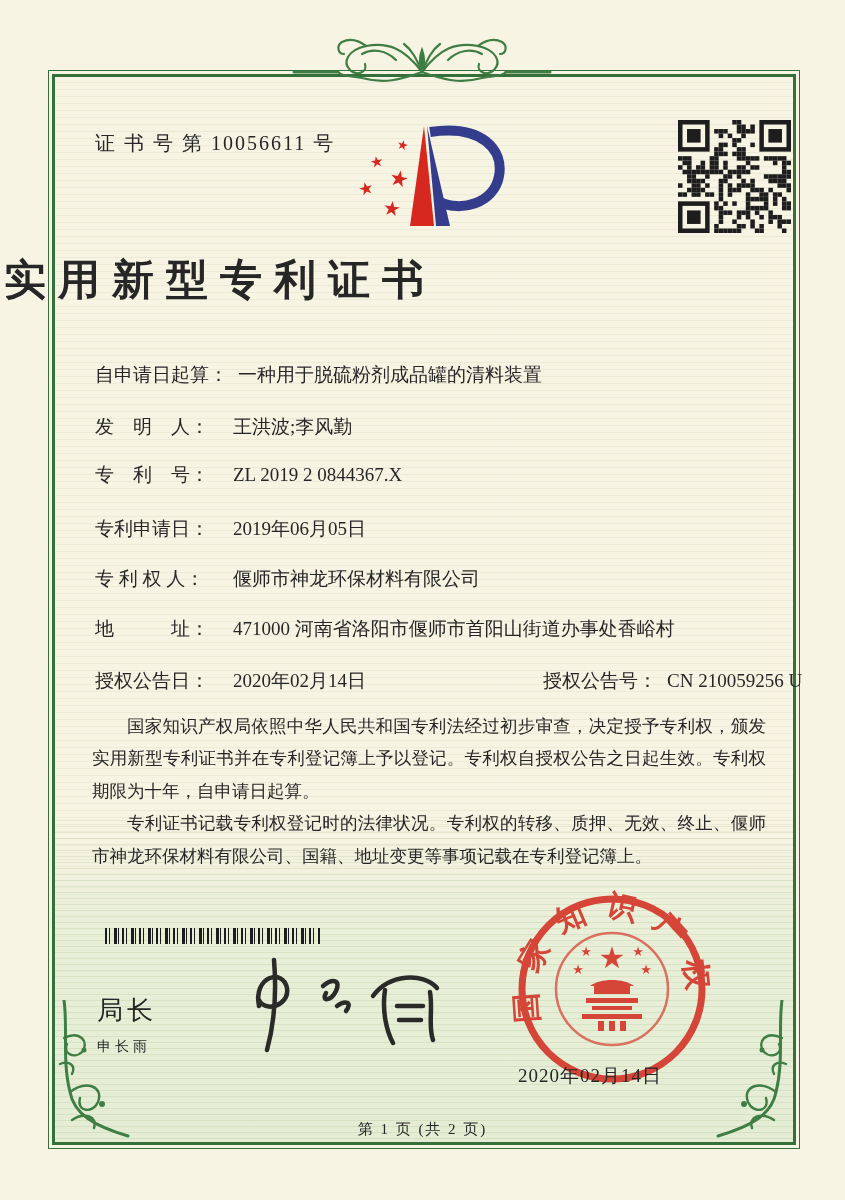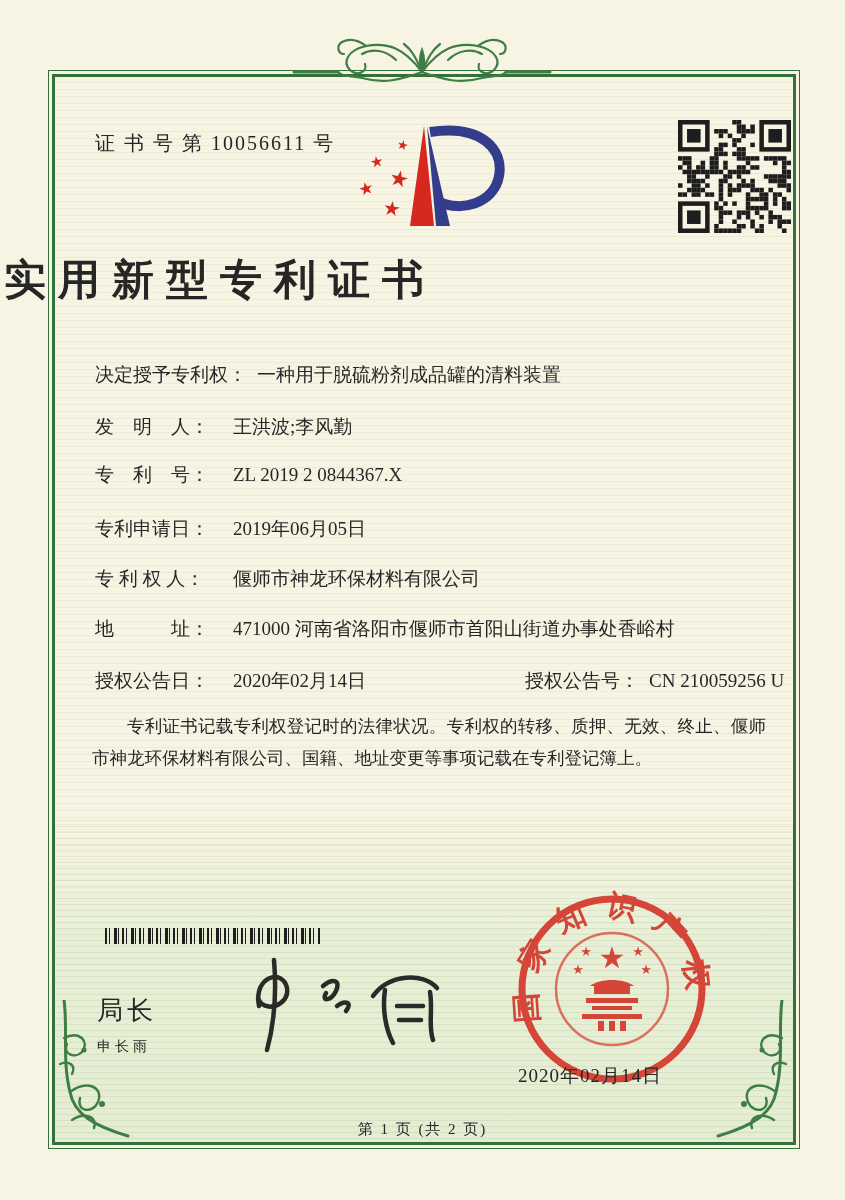--- a/index.html
+++ b/index.html
@@ -41,21 +41,21 @@
   .qr{position:absolute;left:678px;top:120px;width:113px;height:113px;}
 
   .title{
     position:absolute;left:4px;top:252px;width:100%;text-align:left;
     font-size:42px;font-weight:bold;letter-spacing:12px;
   }
 
   .field-row{position:absolute;left:95px;font-size:19px;white-space:nowrap;}
   .field-row .lbl{display:inline-block;min-width:128px;}
   .field-row .val{margin-left:10px;}
-  .grant-no{position:absolute;left:430px;top:0;}
+  .grant-no{position:absolute;left:448px;top:0;}
 
   .paras{
     position:absolute;left:92px;top:710px;width:674px;
     font-size:17.5px;line-height:1.85;text-align:justify;
   }
   .paras p{margin:0;text-indent:2em;}
 
   .barcode{
     position:absolute;left:105px;top:928px;width:215px;height:16px;
     background:repeating-linear-gradient(90deg,
@@ -365,21 +365,21 @@
         <rect x="85.87999999999998" y="4.52" width="22.599999999999998" height="22.599999999999998" fill="#f8f4e4"></rect>
         <rect x="90.39999999999998" y="9.04" width="13.559999999999999" height="13.559999999999999" fill="#1d1d1d"></rect>
         <rect x="0" y="81.35999999999999" width="31.639999999999997" height="31.639999999999997" fill="#1d1d1d"></rect>
         <rect x="4.52" y="85.87999999999998" width="22.599999999999998" height="22.599999999999998" fill="#f8f4e4"></rect>
         <rect x="9.04" y="90.39999999999998" width="13.559999999999999" height="13.559999999999999" fill="#1d1d1d"></rect>
       </svg></div>
 
   <div class="title">实用新型专利证书</div>
 
   <div class="field-row" style="top:362px">
-    <span class="lbl">决定授予专利权：</span><span class="val">一种用于脱硫粉剂成品罐的清料装置</span>
+    <span class="lbl">自申请日起算：</span><span class="val">一种用于脱硫粉剂成品罐的清料装置</span>
   </div>
   <div class="field-row" style="top:414px">
     <span class="lbl">发　明　人：</span><span class="val">王洪波;李风勤</span>
   </div>
   <div class="field-row" style="top:462px">
     <span class="lbl">专　利　号：</span><span class="val">ZL 2019 2 0844367.X</span>
   </div>
   <div class="field-row" style="top:516px">
     <span class="lbl">专利申请日：</span><span class="val">2019年06月05日</span>
   </div>
@@ -388,20 +388,21 @@
   </div>
   <div class="field-row" style="top:616px">
     <span class="lbl">地　　　址：</span><span class="val">471000 河南省洛阳市偃师市首阳山街道办事处香峪村</span>
   </div>
   <div class="field-row" style="top:668px">
     <span class="lbl">授权公告日：</span><span class="val">2020年02月14日</span>
     <span class="grant-no"><span>授权公告号：</span><span class="val">CN 210059256 U</span></span>
   </div>
 
   <div class="paras">
+    <p>国家知识产权局依照中华人民共和国专利法经过初步审查，决定授予专利权，颁发实用新型专利证书并在专利登记簿上予以登记。专利权自授权公告之日起生效。专利权期限为十年，自申请日起算。</p>
     <p>专利证书记载专利权登记时的法律状况。专利权的转移、质押、无效、终止、偃师市神龙环保材料有限公司、国籍、地址变更等事项记载在专利登记簿上。</p>
   </div>
 
   <div class="barcode"></div>
 
   <div class="sig-title">局长</div>
   <div class="sig-name">申长雨</div>
 
   <svg class="signature" viewBox="0 0 235 115">
     <g fill="none" stroke="#1b1b1b" stroke-width="4.5" stroke-linecap="round" opacity=".92">

